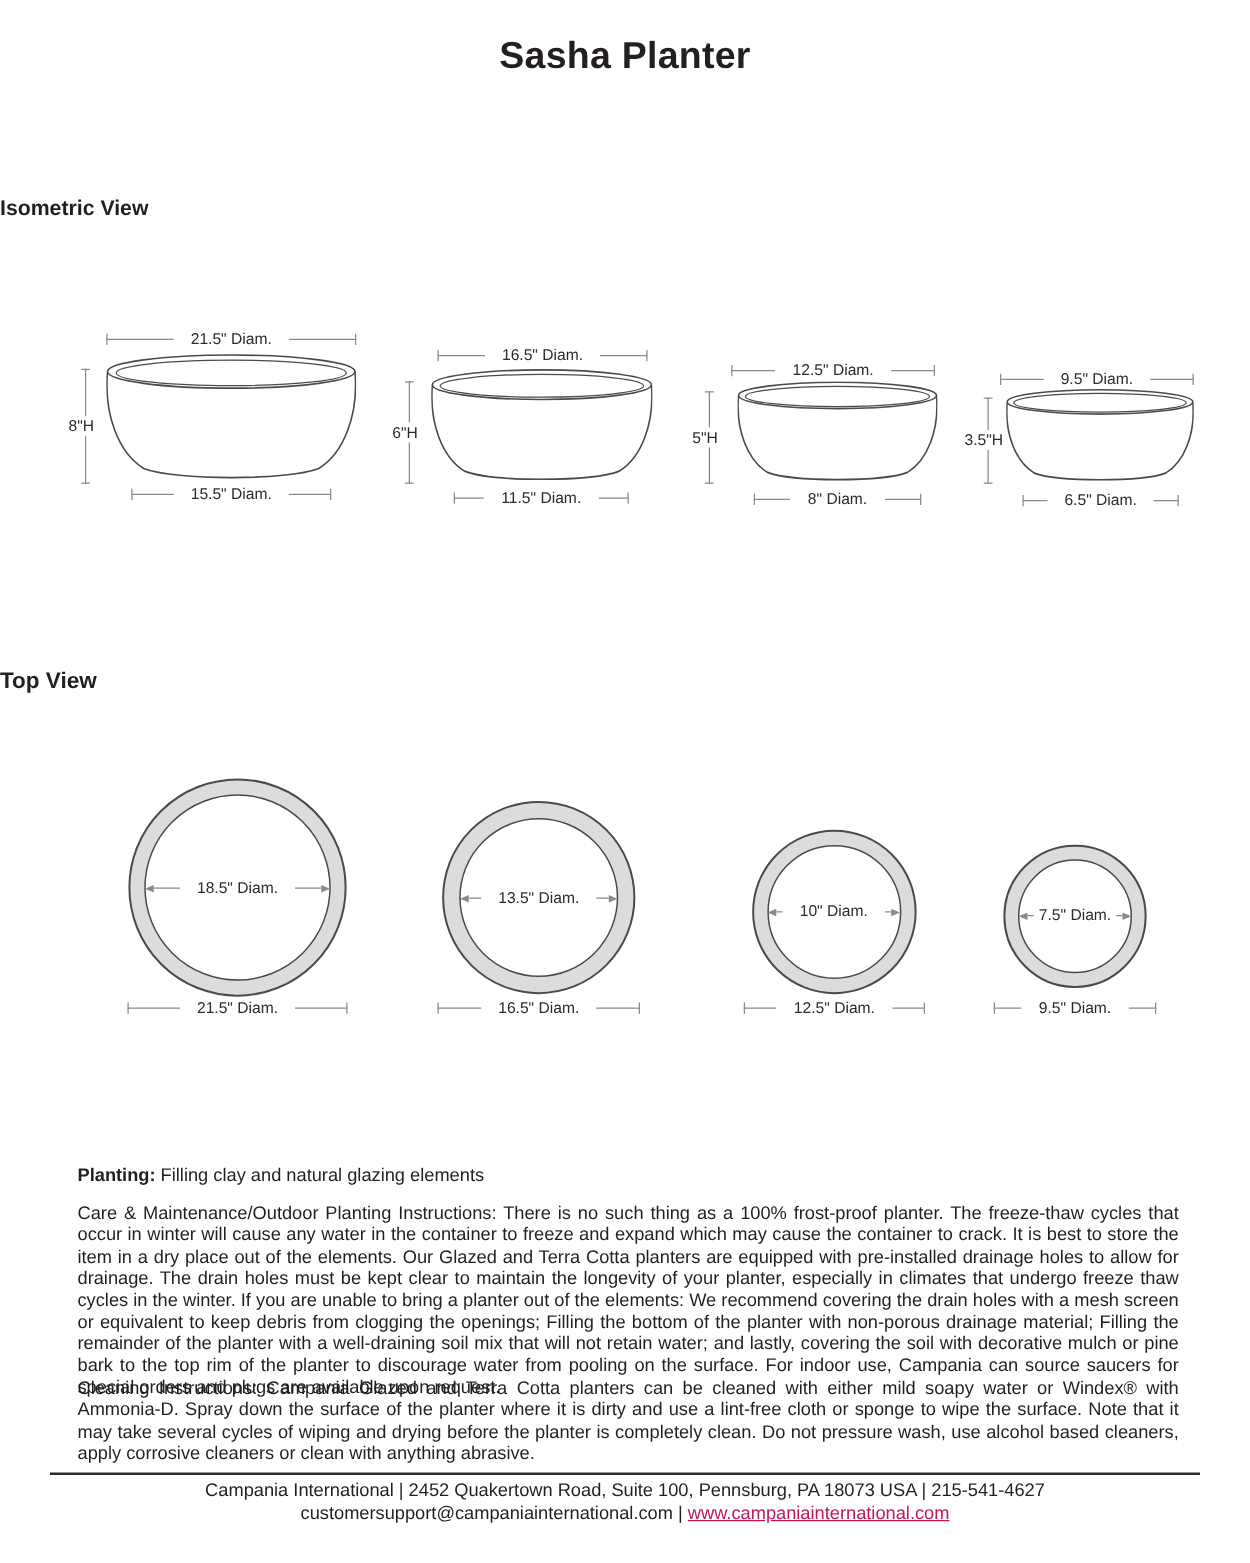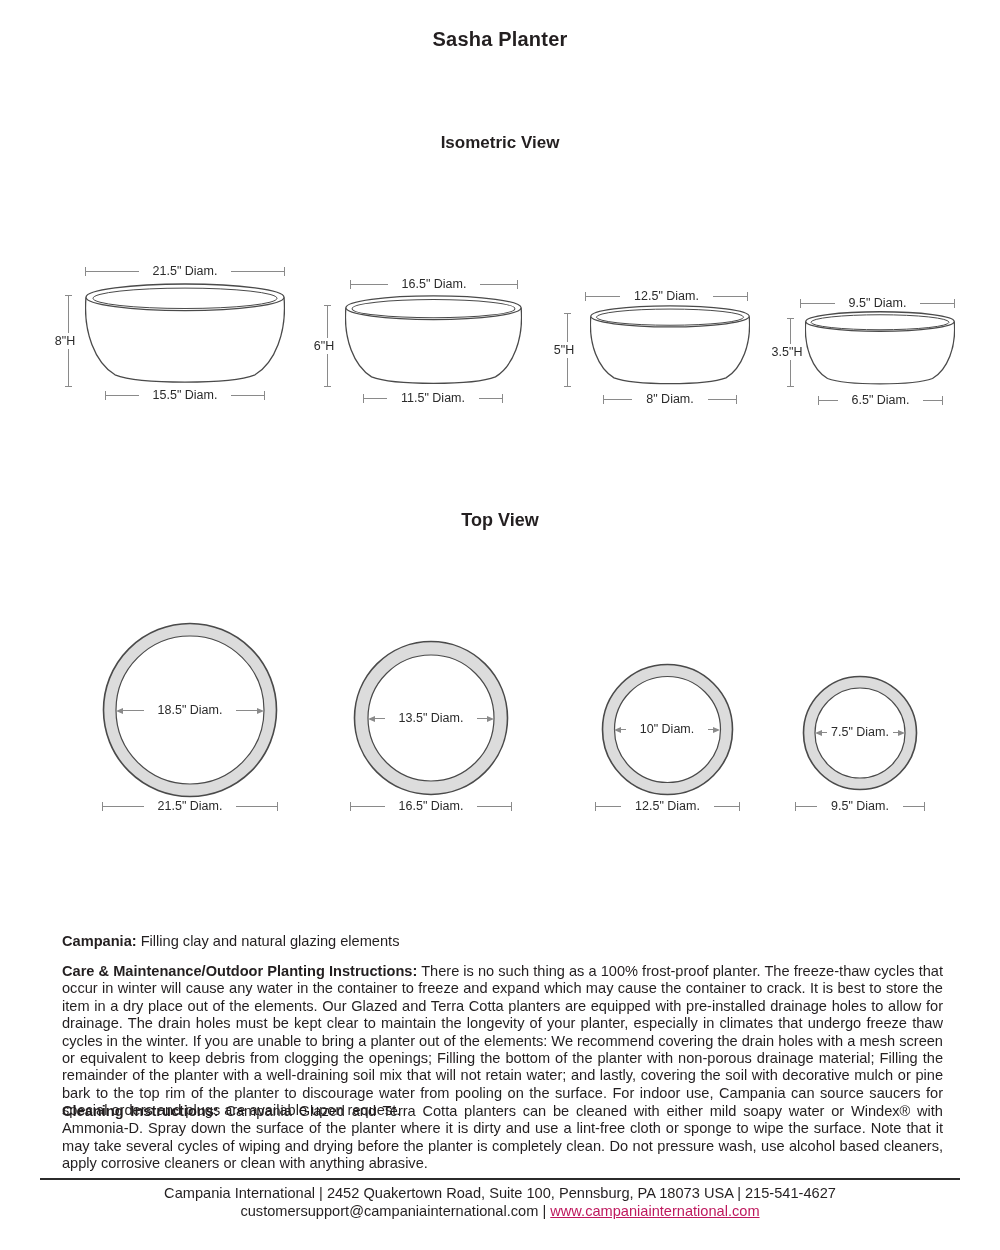--- a/index.html
+++ b/index.html
@@ -9,25 +9,25 @@
     background:#ffffff;
     font-family:"Liberation Sans", sans-serif;
     color:#231f20;
     overflow:hidden;
   }
   .abs{position:absolute;}
 
   
   .doc-title{
     left:0;top:28px;width:1000px;text-align:center;
-    font-size:20px;font-weight:bold;letter-spacing:0.2px;
+    font-size:30px;font-weight:bold;letter-spacing:0.2px;
   }
   .section-heading{
-    width:1000px;left:0;text-align:center;
-    font-size:17px;font-weight:bold;
+    width:1000px;left:0;
+    font-size:17px;font-weight:bold;margin-top:24px;
   }
   .iso-heading{top:133px;}
   .tv-heading{top:510px;font-size:18px;}
 
   
   .dim-h{display:flex;align-items:center;height:9px;}
   .dim-h .seg{flex:1;height:1px;background:#8a8a8a;position:relative;}
   .dim-h .seg.l::before{content:"";position:absolute;left:0;top:-4px;width:1px;height:9px;background:#8a8a8a;}
   .dim-h .seg.r::after{content:"";position:absolute;right:0;top:-4px;width:1px;height:9px;background:#8a8a8a;}
   .dim-label{
@@ -46,21 +46,21 @@
   .dim-v::before{content:"";position:absolute;top:0;left:-3px;width:7px;height:1px;background:#8a8a8a;}
   .dim-v::after{content:"";position:absolute;bottom:0;left:-3px;width:7px;height:1px;background:#8a8a8a;}
   .h-label{
     transform:translate(-50%,-50%);
     background:#ffffff;padding:1px 2px;
     font-size:12.5px;color:#2b2b2b;white-space:nowrap;
   }
 
   
   .body-text{font-size:14.6px;line-height:17.4px;text-align:justify;}
-  .body-text b{font-weight:bold;}
+  .body-text b{font-weight:normal;}
   .materials-line{font-size:14.6px;line-height:17.4px;}
 
   .footer-rule{background:#2b2b2b;}
   .footer-line{width:1000px;left:0;text-align:center;font-size:14.6px;line-height:18px;color:#231f20;}
   .footer-link{color:#be185d;text-decoration:underline;}
 
   svg{display:block;}
 </style>
 </head>
 <body>
@@ -223,21 +223,21 @@
       <span class="ah r"></span>
     </div>
     <div class="abs dim-h" style="left:0px;top:130px;width:130px;">
       <span class="seg l"></span>
       <span class="dim-label">9.5" Diam.</span>
       <span class="seg r"></span>
     </div>
   </div>
 
   <p class="abs materials-line" style="left:62px;top:933px;width:880px;margin:0;">
-    <b>Campania:</b><span> Filling clay and natural glazing elements</span>
+    <b>Planting:</b><span> Filling clay and natural glazing elements</span>
   </p>
 
   <p class="abs body-text" style="left:62px;top:963px;width:881px;margin:0;">
     <b>Care &amp; Maintenance/Outdoor Planting Instructions:</b><span> There is no such thing as a 100% frost-proof planter. The freeze-thaw cycles that occur in winter will cause any water in the container to freeze and expand which may cause the container to crack. It is best to store the item in a dry place out of the elements. Our Glazed and Terra Cotta planters are equipped with pre-installed drainage holes to allow for drainage. The drain holes must be kept clear to maintain the longevity of your planter, especially in climates that undergo freeze thaw cycles in the winter. If you are unable to bring a planter out of the elements: We recommend covering the drain holes with a mesh screen or equivalent to keep debris from clogging the openings; Filling the bottom of the planter with non-porous drainage material; Filling the remainder of the planter with a well-draining soil mix that will not retain water; and lastly, covering the soil with decorative mulch or pine bark to the top rim of the planter to discourage water from pooling on the surface. For indoor use, Campania can source saucers for special orders and plugs are available upon request.</span>
   </p>
 
   <p class="abs body-text" style="left:62px;top:1103px;width:881px;margin:0;">
     <b>Cleaning Instructions:</b><span> Campania Glazed and Terra Cotta planters can be cleaned with either mild soapy water or Windex® with Ammonia-D. Spray down the surface of the planter where it is dirty and use a lint-free cloth or sponge to wipe the surface. Note that it may take several cycles of wiping and drying before the planter is completely clean. Do not pressure wash, use alcohol based cleaners, apply corrosive cleaners or clean with anything abrasive.</span>
   </p>
 

